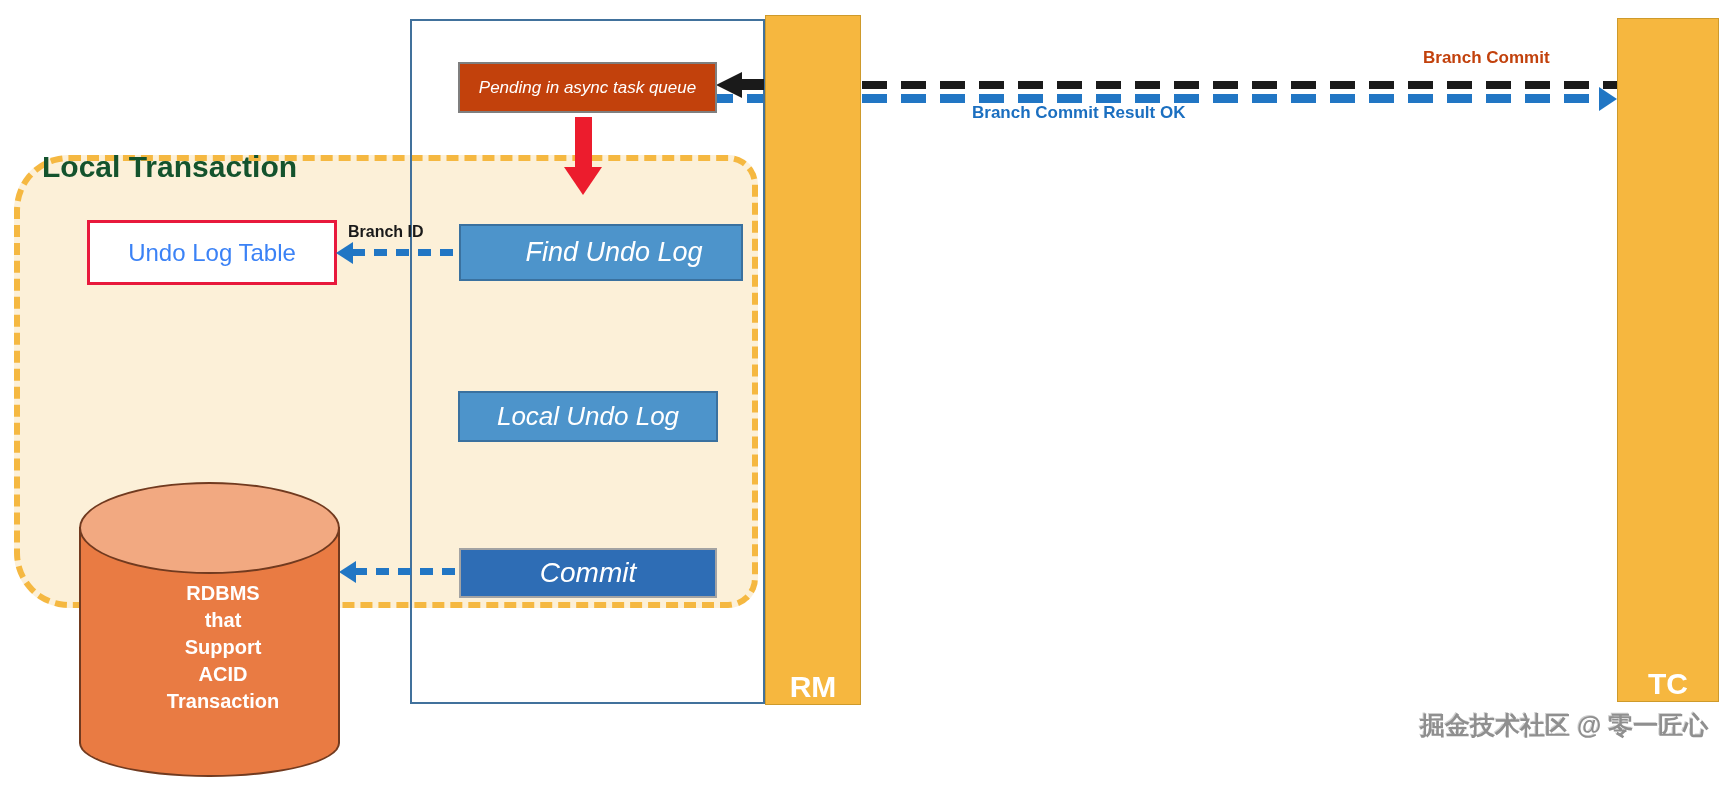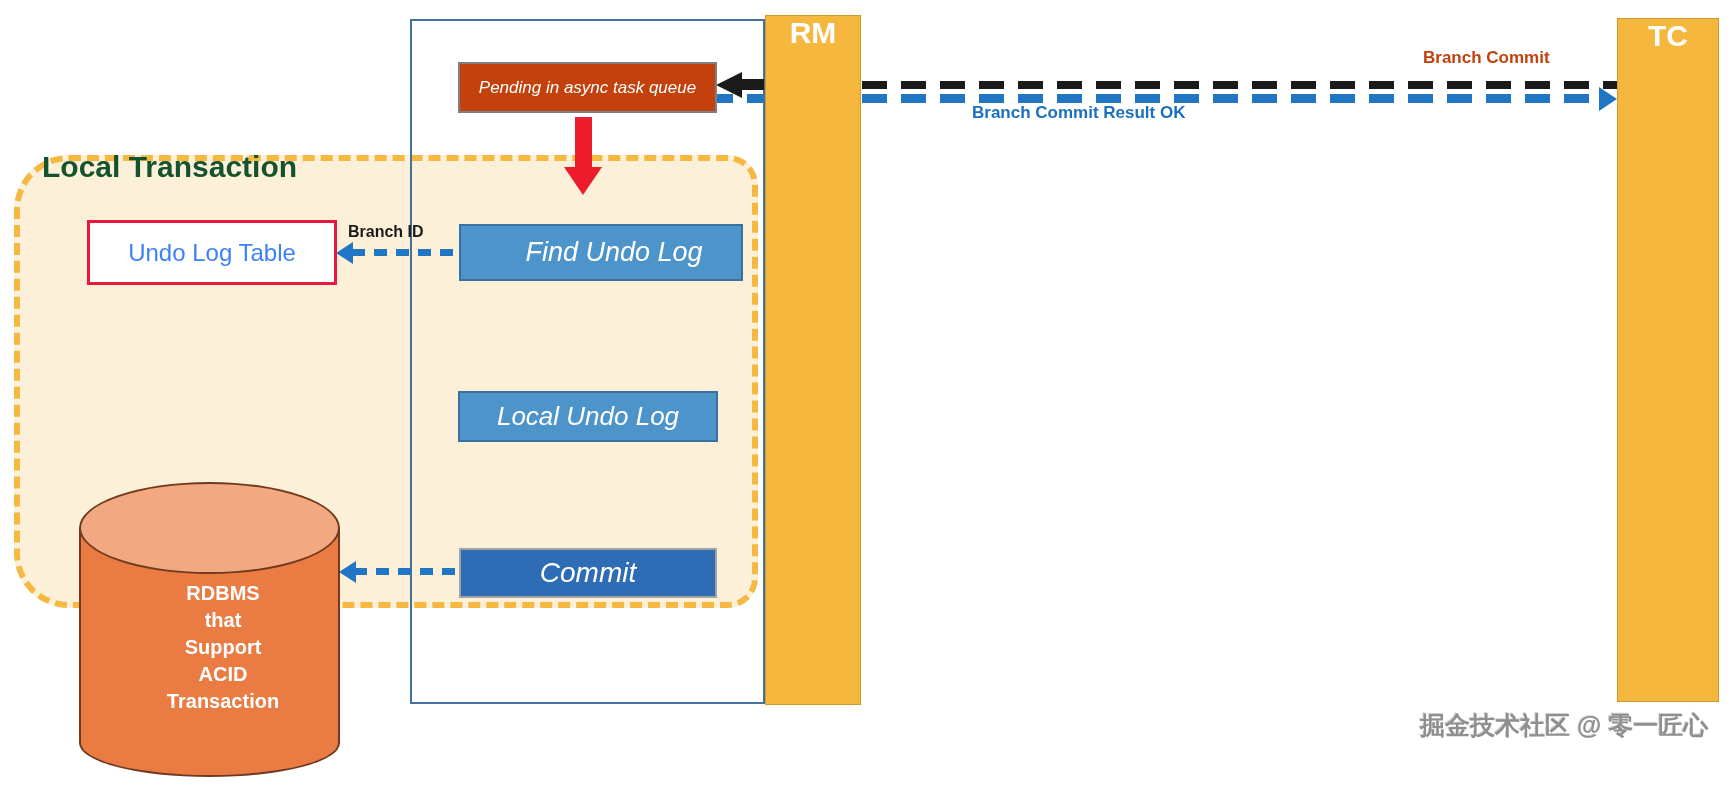--- a/index.html
+++ b/index.html
@@ -10,21 +10,21 @@
   .lt-container{position:absolute;left:14px;top:155px;width:732px;height:441px;
     background:#FCF0D8;border:6px dashed #F5B841;border-radius:55px 30px 30px 55px;z-index:1;}
   .lt-label{position:absolute;left:42px;top:150px;font-size:30px;font-weight:bold;color:#14532d;z-index:2;}
 
   
   .process-box{position:absolute;left:410px;top:19px;width:351px;height:681px;
     border:2px solid #41719C;z-index:2;}
 
   
   .bar{position:absolute;background:#F6B73F;border:1px solid #CE9A2B;display:flex;
-    align-items:flex-start;justify-content:center;color:#fff;font-weight:bold;font-size:30px;z-index:3;}
+    align-items:flex-end;justify-content:center;color:#fff;font-weight:bold;font-size:30px;z-index:3;}
   .bar.rm{left:765px;top:15px;width:94px;height:688px;}
   .bar.tc{left:1617px;top:18px;width:100px;height:682px;}
 
   
   .pending-box{position:absolute;left:458px;top:62px;width:255px;height:47px;background:#c2410c;
     border:2px solid #7F7F7F;color:#fff;font-style:italic;font-size:17px;display:flex;
     align-items:center;justify-content:center;z-index:4;}
 
   
   .red-shaft{position:absolute;left:575px;top:117px;width:17px;height:52px;background:#EC1C2D;z-index:4;}

